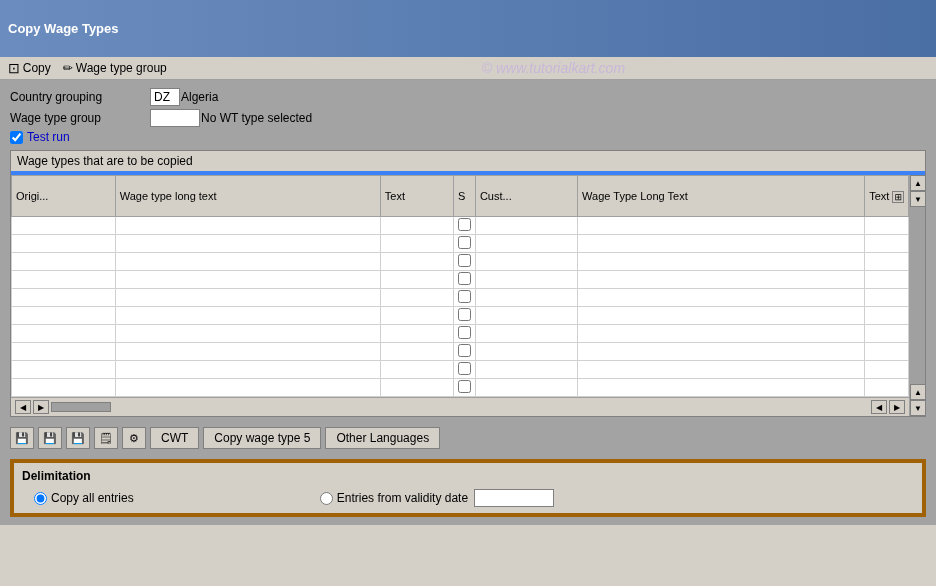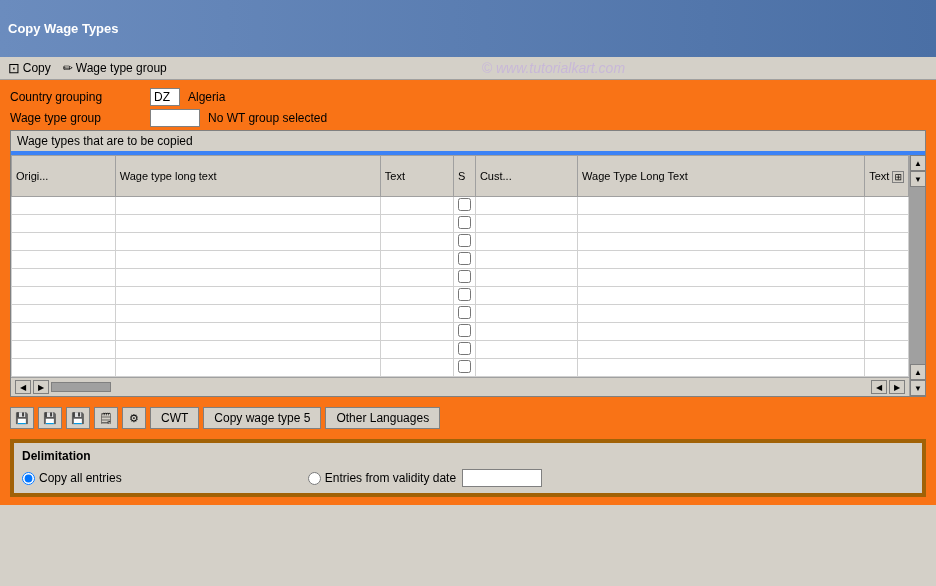--- a/index.html
+++ b/index.html
@@ -43,21 +43,21 @@
       color: #c8b8d8;
       font-size: 14px;
       font-style: italic;
       margin-left: auto;
       margin-right: auto;
       text-align: right;
     }
 
     .main-content {
       padding: 8px 10px;
-      background: #f97316;
+      background: #a3a3a3;
     }
 
     .form-row {
       display: flex;
       align-items: center;
       margin-bottom: 3px;
     }
 
     .form-label {
       width: 140px;
@@ -67,21 +67,21 @@
     .form-input {
       border: 1px solid #808080;
       background: white;
       padding: 1px 3px;
       font-size: 12px;
       width: 30px;
       height: 18px;
     }
 
     .form-value {
-      margin-left: 8px;
+      margin-left: 1px;
       font-size: 12px;
     }
 
     .form-input-wide {
       border: 1px solid #808080;
       background: white;
       padding: 1px 3px;
       font-size: 12px;
       width: 50px;
       height: 18px;
@@ -205,20 +205,21 @@
     .radio-row {
       display: flex;
       align-items: center;
       gap: 6px;
     }
 
     .radio-group {
       display: flex;
       align-items: center;
       gap: 4px;
+      margin-left: 12px;
     }
 
     .validity-input {
       border: 1px solid #808080;
       background: white;
       padding: 1px 3px;
       font-size: 12px;
       width: 80px;
       height: 18px;
     }
@@ -278,23 +279,27 @@
 
   <div class="form-row">
     <span class="form-label">Country grouping</span>
     <input class="form-input" type="text" value="DZ" style="">
     <span class="form-value">Algeria</span>
   </div>
 
   <div class="form-row">
     <span class="form-label">Wage type group</span>
     <input class="form-input-wide" type="text" value="" style="">
-    <span class="form-value">No WT group selected</span>
-  </div>
-
+    <span class="form-value">No WT type selected</span>
+  </div>
+
+  <div class="checkbox-row">
+    <input type="checkbox" checked="" style="">
+    <span class="run-label">Test run</span>
+  </div>
 
   <div class="table-section">
     <div class="table-section-title">
       <span>Wage types that are to be copied</span>
     </div>
     <div style="display:flex;">
       <div style="flex:1; overflow:hidden;">
         <table class="data-table">
           <thead>
             <tr>

